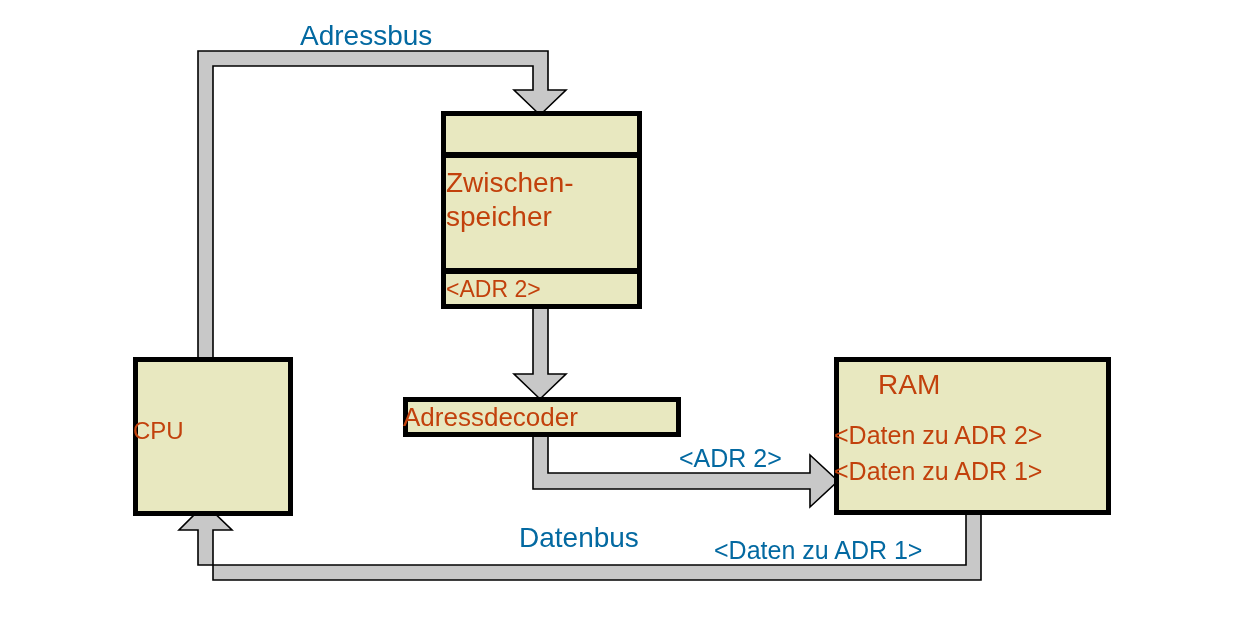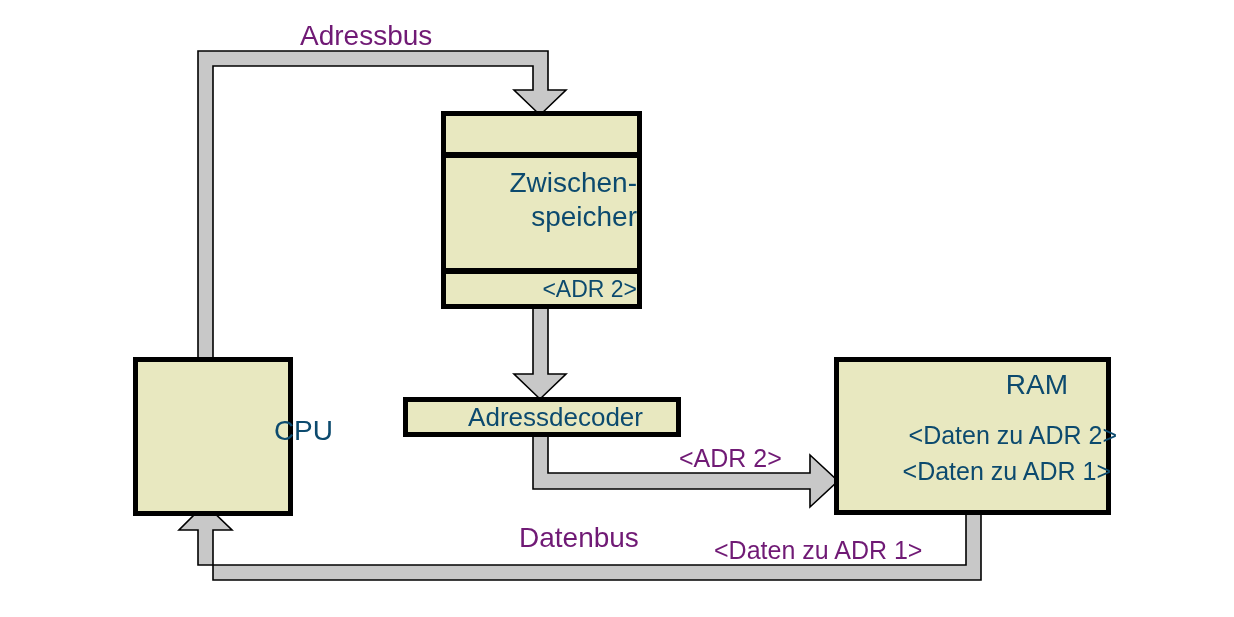--- a/index.html
+++ b/index.html
@@ -27,31 +27,31 @@
   .box {
     position: absolute;
     box-sizing: border-box;
     background: #e8e8c0;
     border: 5px solid #000000;
     z-index: 5;
   }
   .box-label {
     position: absolute;
     white-space: pre;
-    text-align: right;
-    color: #0c4a6e;
+    text-align: left;
+    color: #c2410c;
     z-index: 6;
     pointer-events: none;
   }
 
   
   #cpu-box { left: 133px; top: 357px; width: 160px; height: 159px; }
   #cpu-label {
     left: 133px; top: 415px; width: 184px;
-    font-size: 28px; line-height: 32px; padding-left: 16px;
+    font-size: 24px; line-height: 32px;
   }
 
   
   #buffer-box { left: 441px; top: 111px; width: 201px; height: 198px; }
   #buffer-div-1 {
     position: absolute; left: 441px; top: 152px;
     width: 201px; height: 6px; background: #000000; z-index: 6;
   }
   #buffer-div-2 {
     position: absolute; left: 441px; top: 268px;
@@ -74,36 +74,36 @@
   #decoder-box { left: 403px; top: 397px; width: 278px; height: 40px; }
   #decoder-label {
     left: 403px; top: 402px; width: 240px;
     font-size: 26px; line-height: 30px;
   }
 
   
   #ram-box { left: 834px; top: 357px; width: 277px; height: 158px; }
   #ram-name {
     left: 834px; top: 368px; width: 234px;
-    font-size: 28px; line-height: 33px;
+    font-size: 28px; line-height: 33px; padding-left: 44px;
   }
   #ram-cell-1 {
     left: 834px; top: 420px; width: 283px;
     font-size: 25px; line-height: 31px;
   }
   #ram-cell-2 {
     left: 834px; top: 456px; width: 277px;
     font-size: 25px; line-height: 31px;
   }
 
   
   .free-label {
     position: absolute;
     white-space: pre;
-    color: #701a75;
+    color: #0369a1;
     z-index: 7;
     pointer-events: none;
     text-align: right;
   }
   #label-adressbus { left: 300px; top: 20px; font-size: 28px; line-height: 32px; }
   #label-adr2-bus  { left: 679px; top: 444px; font-size: 25px; line-height: 29px; }
   #label-datenbus  { left: 519px; top: 522px; font-size: 28px; line-height: 32px; }
   #label-daten-adr1{ left: 714px; top: 536px; font-size: 25px; line-height: 29px; }
 </style>
 </head>

